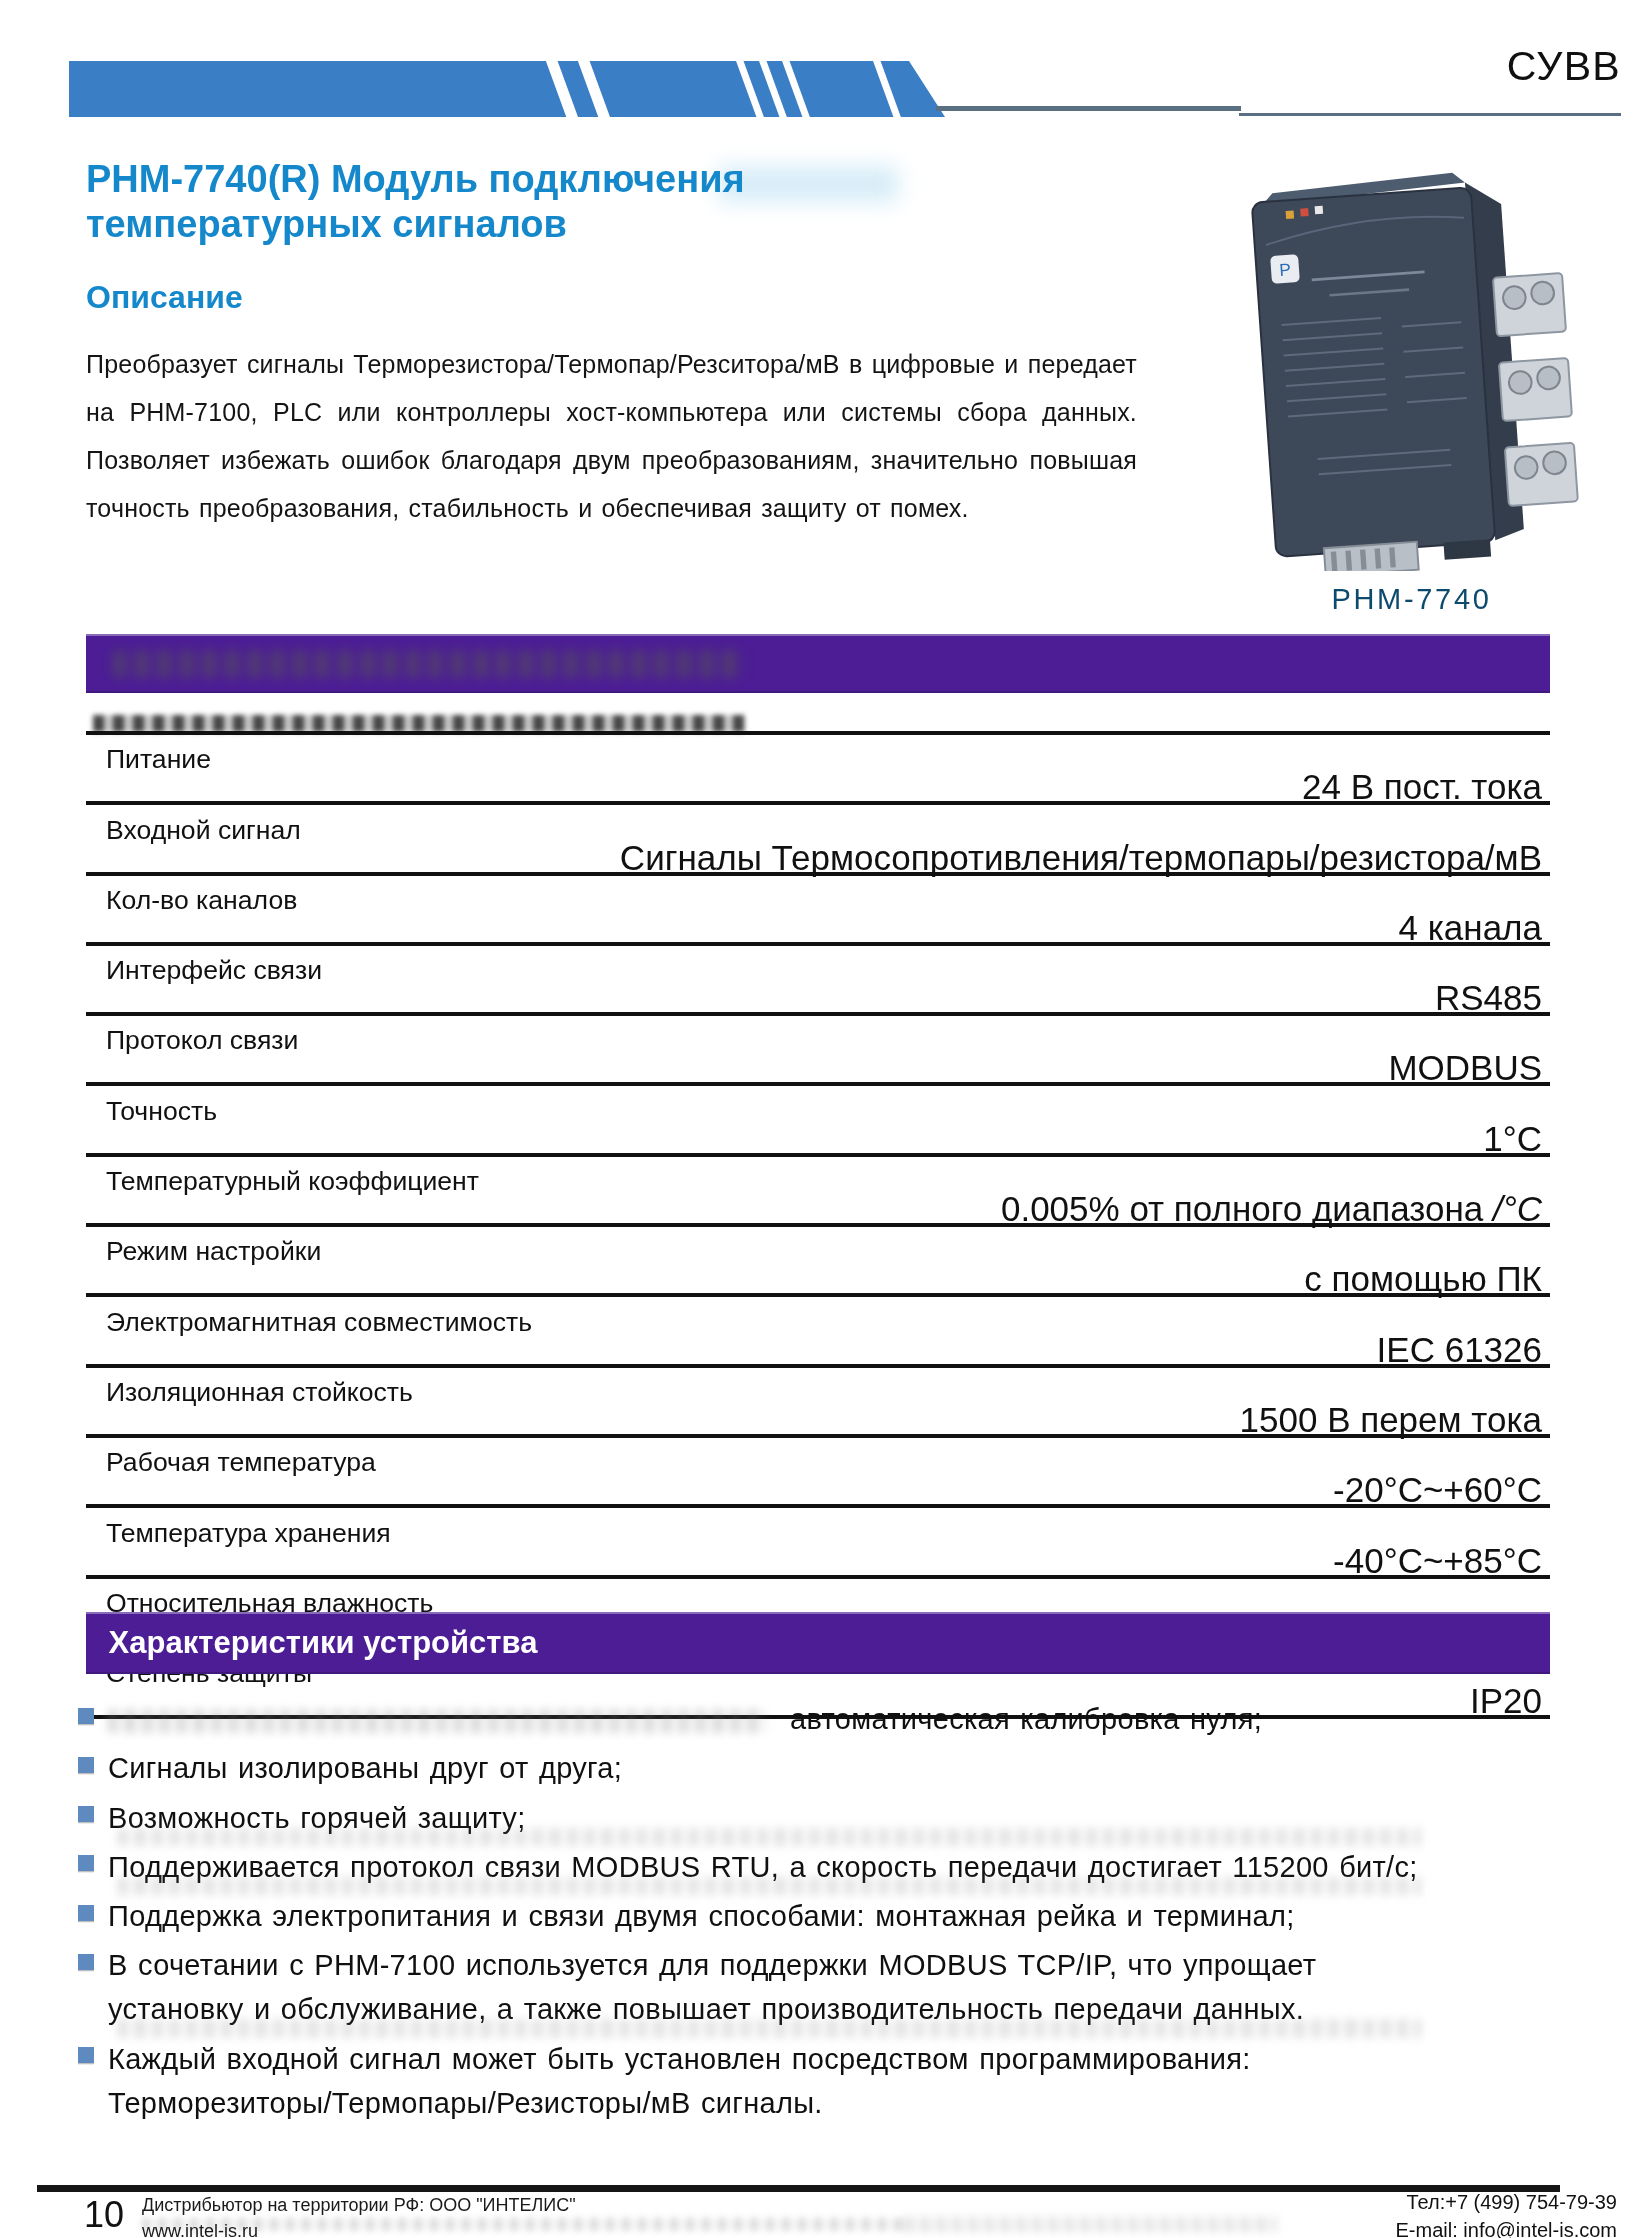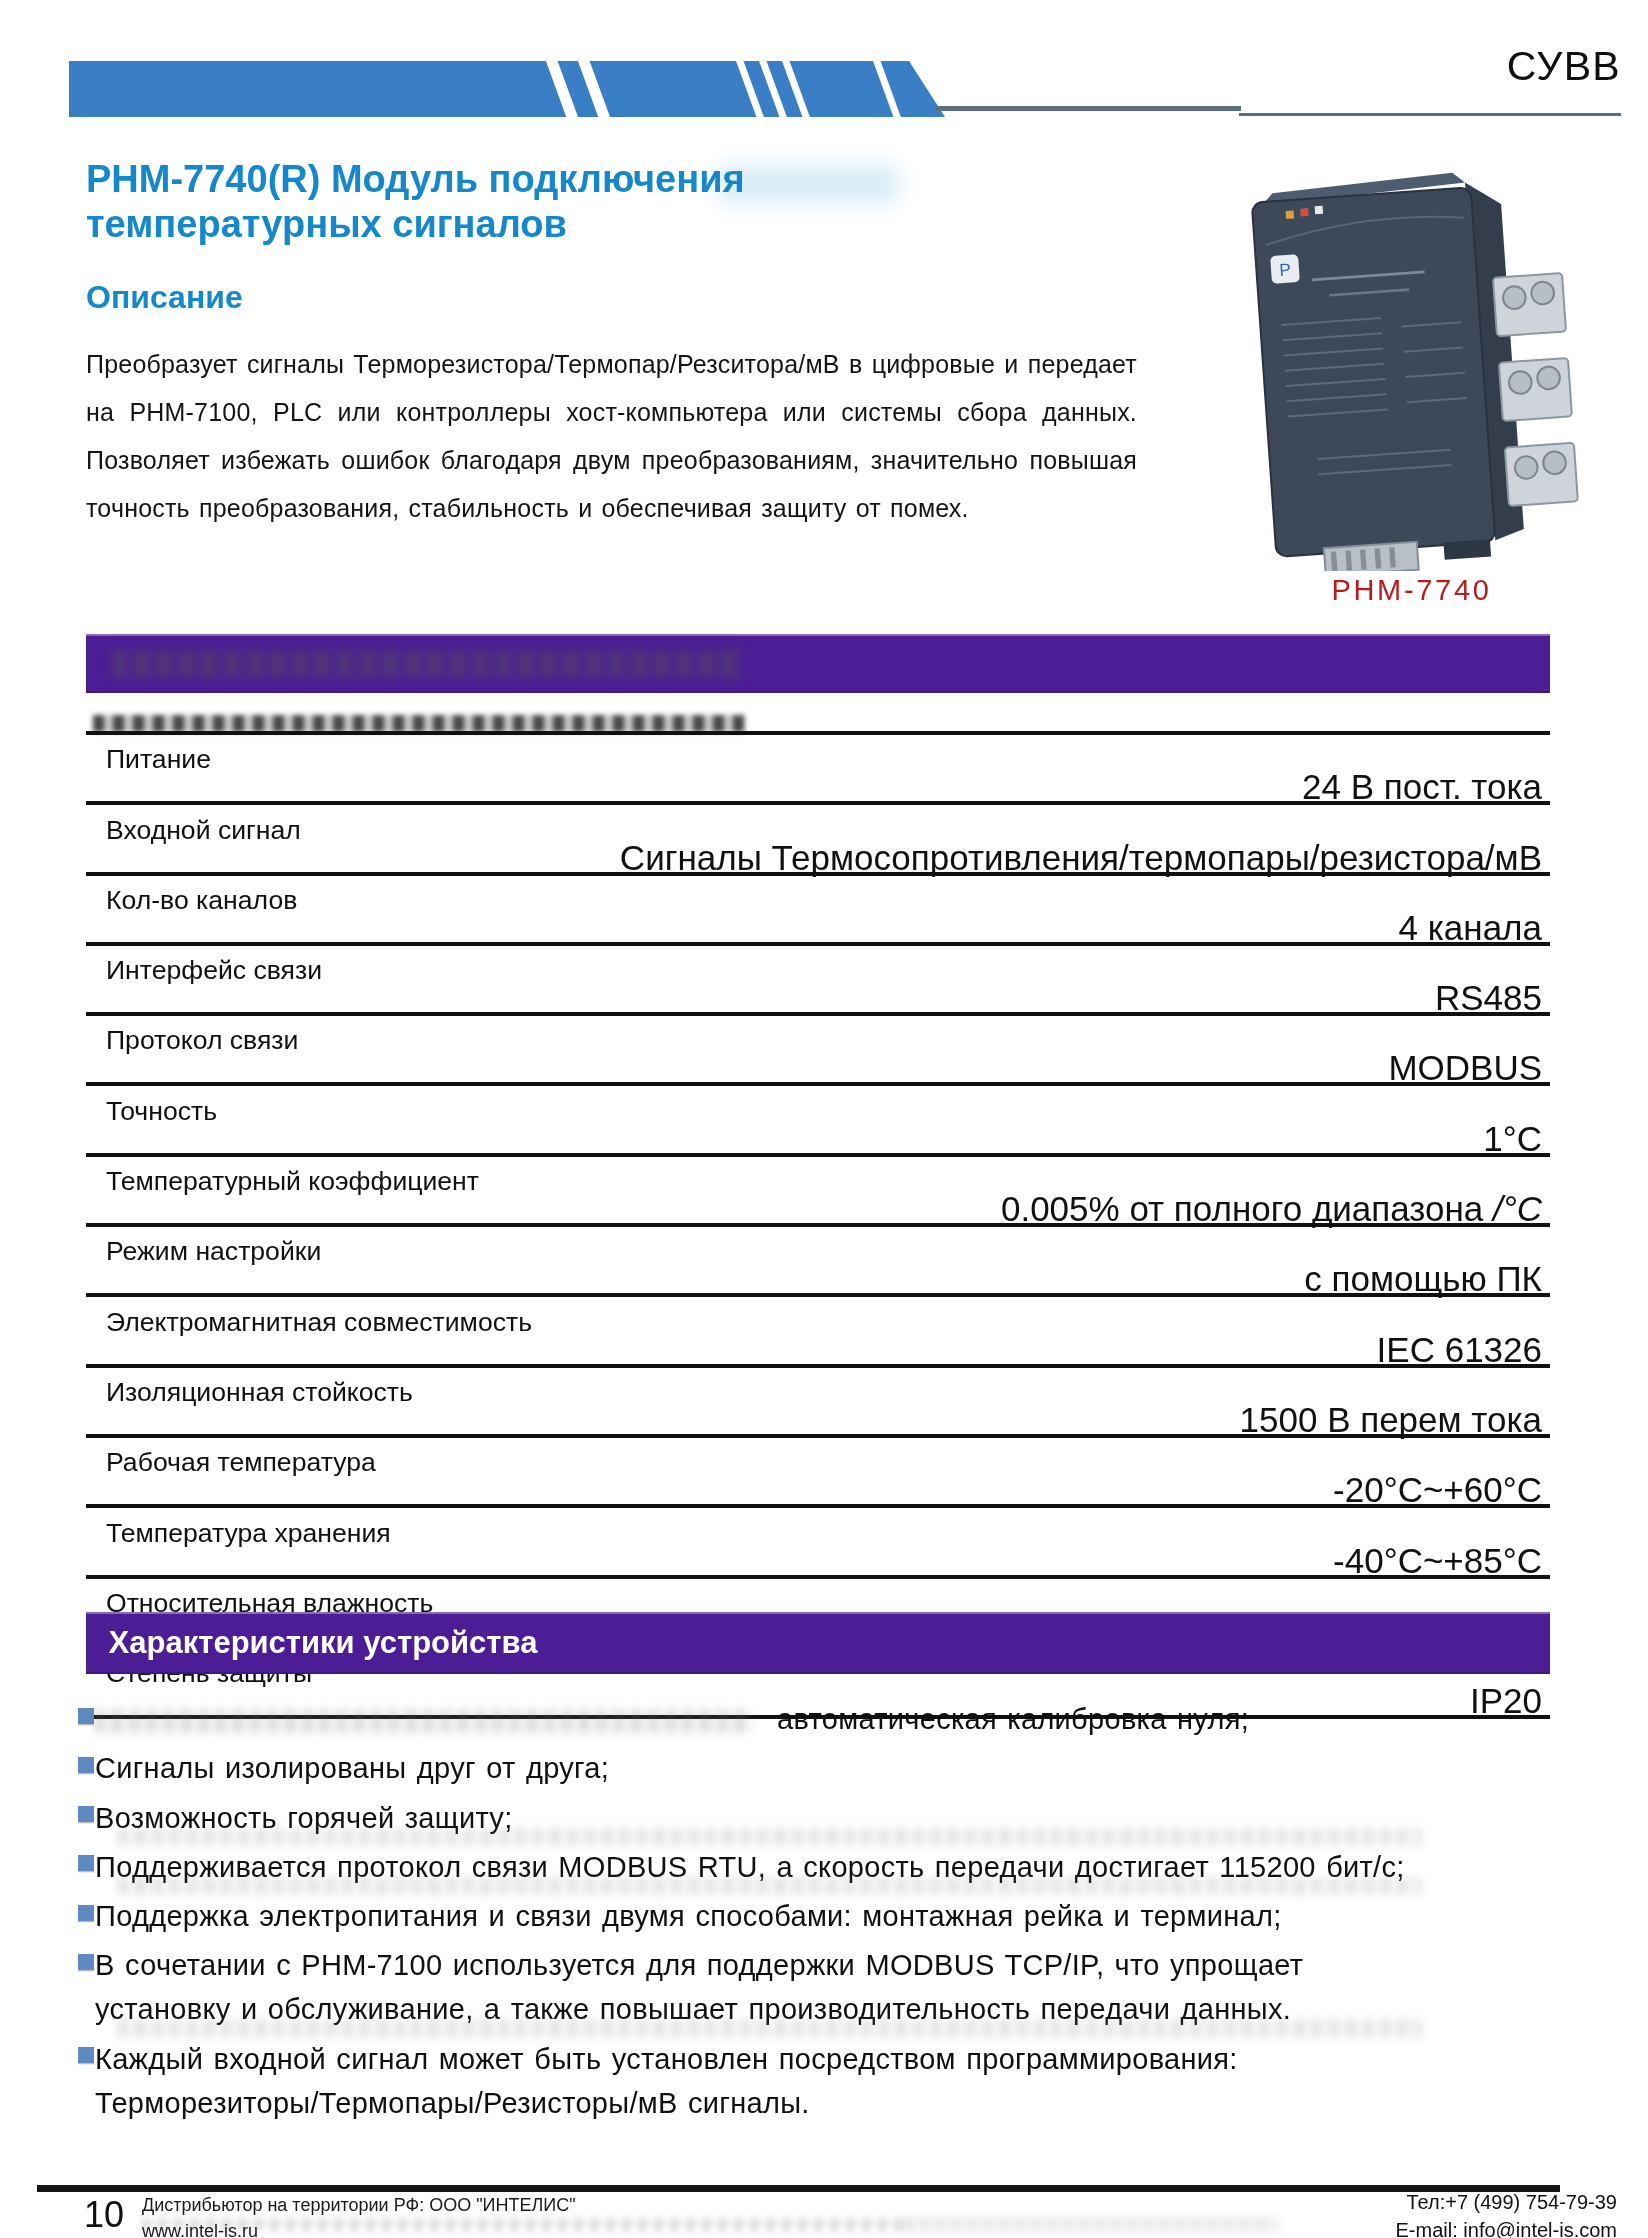--- a/index.html
+++ b/index.html
@@ -47,21 +47,21 @@
   .desc-body {
     position:absolute; left:86px; top:340px; width:1051px;
     font-size:25px; line-height:48px; text-align:justify;
     letter-spacing:0.2px; word-spacing:2px; color:#141414;
   }
 
   
   .figure { position:absolute; left:1207px; top:172px; width:409px; height:452px; text-align:center; }
   .figure svg { display:block; margin:0 auto; }
   .figure-caption {
-    margin-top:3px; font-size:29px; letter-spacing:2.7px; color:#b91c1c;
+    margin-top:12px; font-size:29px; letter-spacing:2.7px; color:#0c4a6e;
   }
 
   
   .banner {
     position:absolute; left:86px; width:1464px; height:59px; background:#4c1d95;
     box-shadow: inset 0 2px 0 rgba(255,255,255,.35), inset 0 -2px 0 rgba(0,0,0,.15);
     display:flex; align-items:center;
   }
   .banner1 { top:634px; }
   .banner2 { top:1612px; height:62px; }
@@ -88,21 +88,21 @@
     padding:9.3px 8px 0 20px; box-sizing:content-box;gap:40px;
   }
   .spec-label { font-size:26.6px; color:#111111; white-space:nowrap; }
   .spec-value { font-size:35px; color:#111111; white-space:nowrap; text-align:center;margin-top:23px; }
   .spec-value .it { font-style:italic; }
 
   
   .features {
     position:absolute; left:78px; top:1697px; width:1403px;
   }
-  .feat { position:relative; display:flex; gap:1px; margin-bottom:5.3px; }
+  .feat { position:relative; display:flex; gap:14px; margin-bottom:5.3px; }
   .bullet-square {
     flex:none; width:16px; height:16px; background:#5e8ac0; margin-top:10.6px;
     box-shadow:0 1.3px 0 rgba(0,0,0,.25);
   }
   .feat-text {
     font-size:29px; line-height:44px; color:#101010; letter-spacing:0.3px; word-spacing:2px;
     width:1336px;
   }
   .ghost-prefix {
     display:inline-block; vertical-align:middle; width:658px; height:24px; margin-right:24px;

